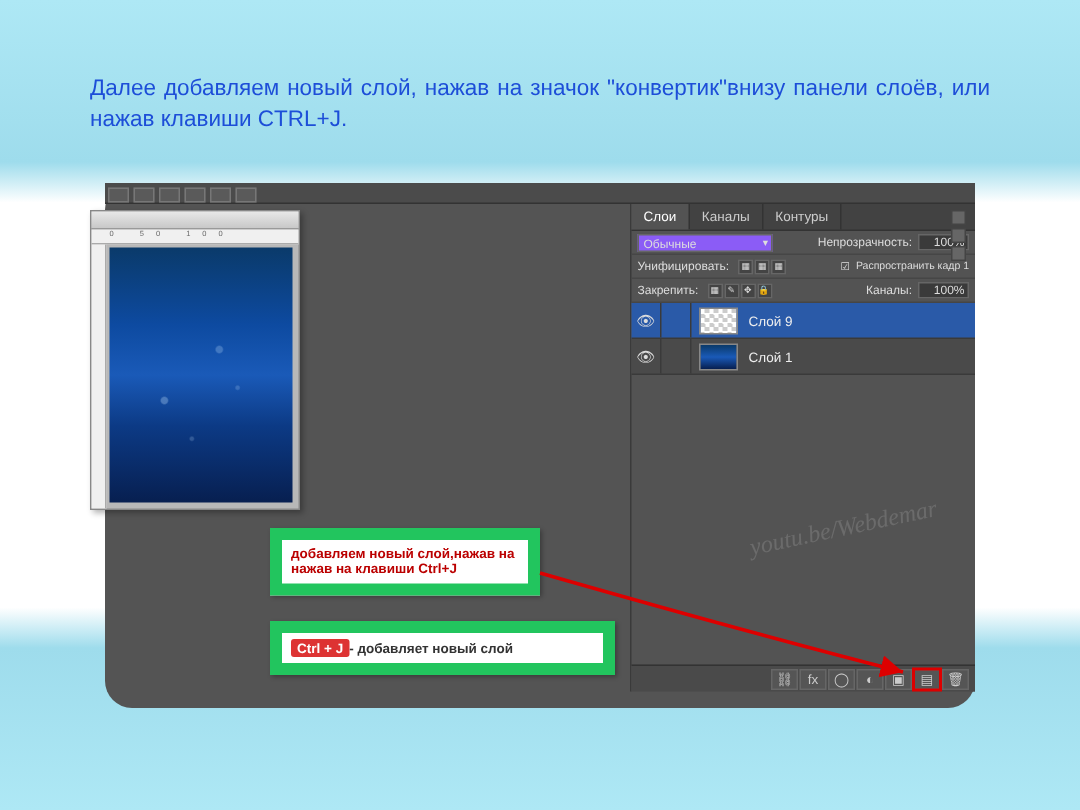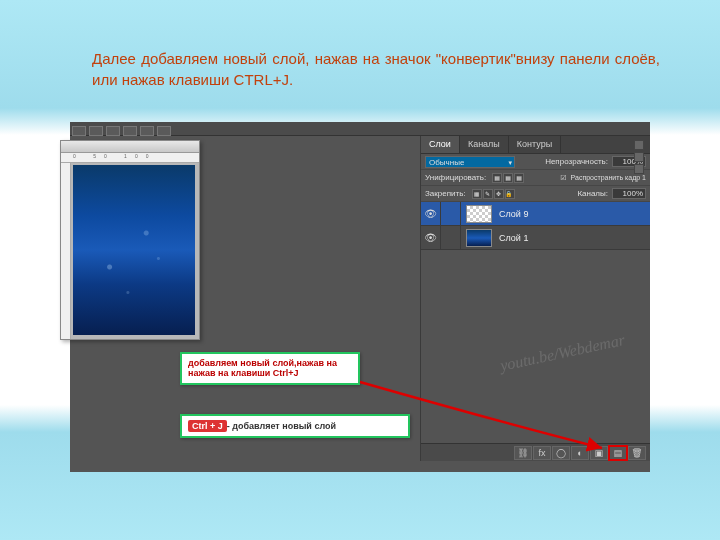--- a/index.html
+++ b/index.html
@@ -6,30 +6,30 @@
   body {
     width: 720px; height: 540px;
     background: linear-gradient(180deg, #aee8f5 0%, #9edcec 20%, #fff 25%, #fff 75%, #9edcec 80%, #aee8f5 100%);
     font-family: Arial, sans-serif;
     overflow: hidden;
     position: relative;
   }
   .slide-text {
     padding: 48px 60px 10px 60px;
     font-size: 15px;
-    color: #c2410c;
+    color: #1d4ed8;
     line-height: 1.4;
     text-align: justify;
-    margin-left: 32px;
   }
   .app-area {
     position: absolute;
     left: 70px; top: 122px;
     width: 580px; height: 350px;
     background: #545454;
+    border-radius: 18px;
   }
   .options-bar {
     position: absolute;
     left: 0; top: 0; width: 100%; height: 14px;
     background: #4b4b4b;
     border-bottom: 1px solid #333;
   }
   .options-bar span {
     display: inline-block; width: 14px; height: 10px;
     border: 1px solid #777; margin: 1px 1px 0 2px;
@@ -83,21 +83,21 @@
   .panel-tab { padding: 3px 8px; border-right: 1px solid #333; cursor:pointer;}
   .panel-tab.active { background: #535353; color: #fff; }
   .panel-row {
     display: flex; align-items: center;
     font-size: 8px; color: #ddd;
     padding: 2px 4px; gap: 4px;
     border-bottom: 1px solid #464646;
     height: 16px;
   }
   .dropdown {
-    background: #0369a1; border: 1px solid #666;
+    background: #8b5cf6; border: 1px solid #666;
     color: #ddd; font-size: 8px; padding: 0 12px 0 3px;
     position: relative; height: 12px; line-height: 11px;
     min-width: 60px;
   }
   .dropdown::after { content:"▾"; position:absolute; right:2px; font-size:7px;}
   .num-input {
     background: #3a3a3a; border: 1px solid #666; color: #ddd;
     font-size: 8px; width: 34px; height: 11px; padding: 0 2px;
     text-align: right;
   }
@@ -139,21 +139,21 @@
     width: 18px; height: 14px;
     background: #555; border: 1px solid #666;
     display: flex; align-items: center; justify-content: center;
     font-size: 9px; color: #ccc; cursor:pointer;
   }
   .footer-btn.highlight {
     outline: 2px solid #d00; outline-offset: -1px;
   }
   .callout {
     position: absolute;
-    background: #fff; border: 2px solid #22c55e;
+    background: #fff; border: 8px solid #22c55e;
     font-size: 9px; color: #b00; font-weight: bold;
     padding: 4px 6px; line-height: 1.15;
     box-shadow: 1px 1px 3px rgba(0,0,0,0.3);
   }
   .callout1 { left: 110px; top: 230px; width: 180px; }
   .callout2 { left: 110px; top: 292px; width: 230px; }
   .callout2 .kbd {
     background: #d33; color: #fff;
     padding: 1px 4px; border-radius: 2px;
     display: inline-block; margin-right: 0;

